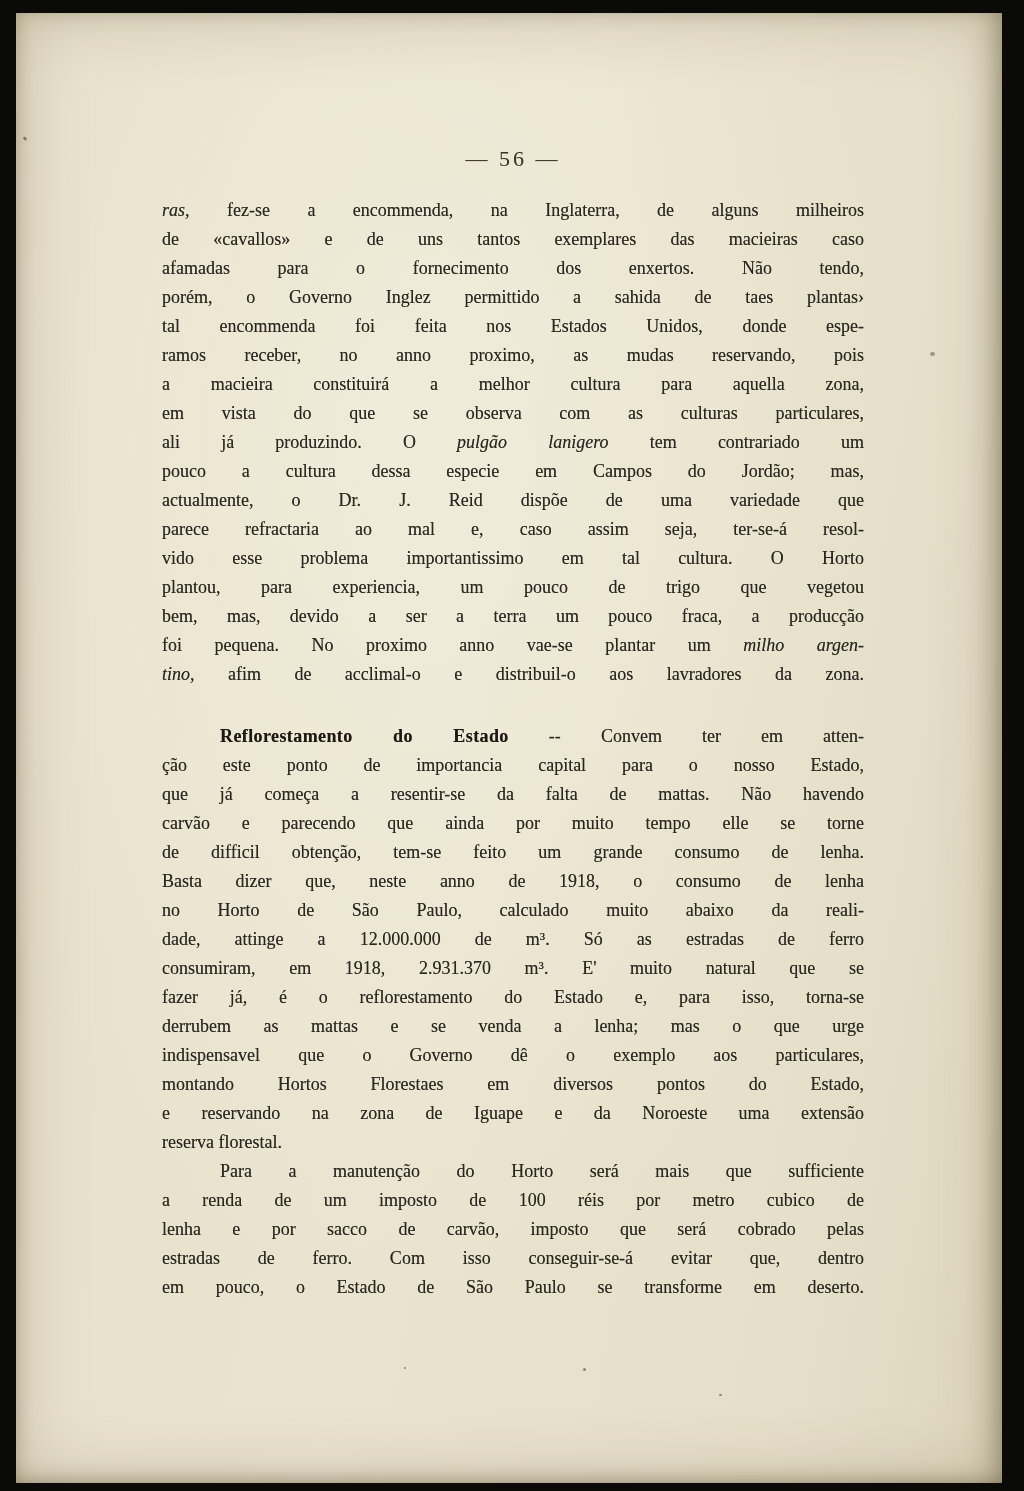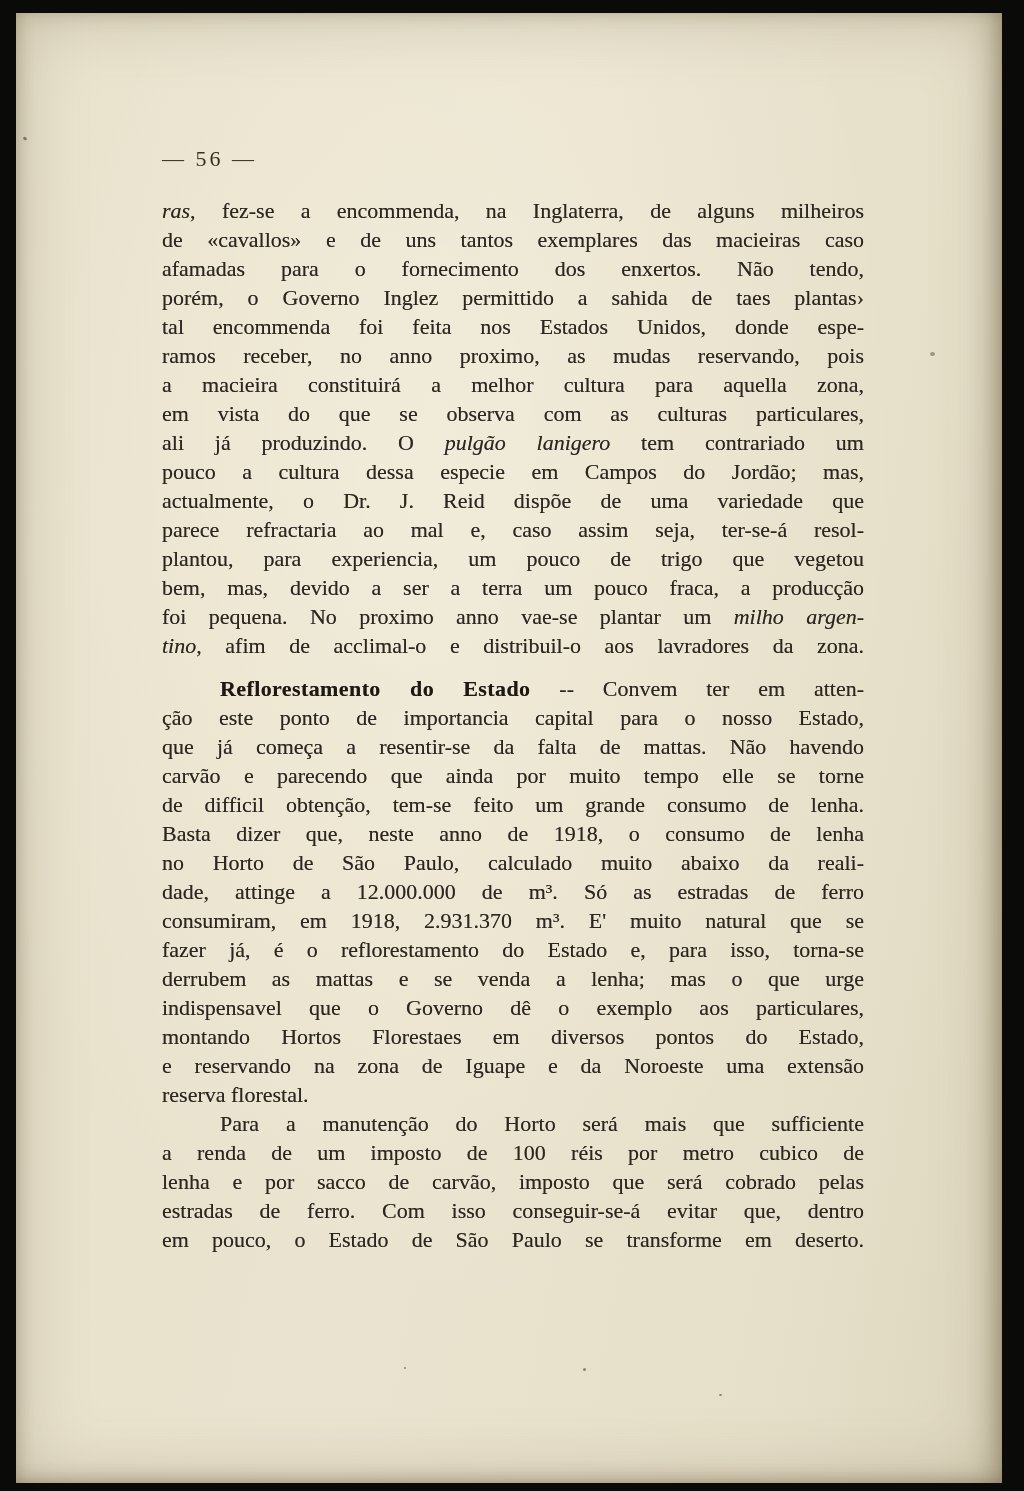--- a/index.html
+++ b/index.html
@@ -19,29 +19,29 @@
       inset 0 0 70px rgba(105,92,60,.28),
       inset -16px 0 28px -12px rgba(80,66,38,.45),
       inset 8px 0 20px -10px rgba(80,66,38,.30),
       inset 0 -10px 22px -12px rgba(80,66,38,.35);
   }
   .content{
     position:absolute;left:146px;top:133px;width:702px;
     color:#2c2620;
   }
   .page-number{
-    text-align:left;
+    text-align:center;
     font-size:22px;line-height:26px;
     letter-spacing:3px;
     color:#363026;
   }
   .paragraph{margin:0;}
   .paragraph:first-of-type{margin-top:24px;}
   .line{
-    font-size:22px;
+    font-size:18px;
     line-height:29px;height:29px;overflow:hidden;
     text-align:justify;
     white-space:normal;
     text-shadow:0 0 .5px rgba(44,38,32,.55);
   }
   .line.just{text-align-last:justify;}
   .line.just::after{content:"";display:inline-block;width:100%;height:0;}
   .line.indent{text-indent:58px;}
   .ital{font-style:italic;}
   .bold{font-weight:bold;color:#1d1812;letter-spacing:.4px;}
@@ -74,26 +74,27 @@
           <div class="line just"><span>afamadas para o fornecimento dos enxertos.  Não tendo,</span></div>
           <div class="line just"><span>porém, o Governo Inglez permittido a sahida de taes plantas›</span></div>
           <div class="line just"><span>tal encommenda foi feita nos Estados Unidos, donde espe-</span></div>
           <div class="line just"><span>ramos receber, no anno proximo, as mudas reservando, pois</span></div>
           <div class="line just"><span>a macieira constituirá a melhor cultura para aquella zona,</span></div>
           <div class="line just"><span>em vista do que se observa com as culturas particulares,</span></div>
           <div class="line just"><span>ali já produzindo. O </span><span class="ital">pulgão lanigero</span><span> tem contrariado um</span></div>
           <div class="line just"><span>pouco a cultura dessa especie em Campos do Jordão; mas,</span></div>
           <div class="line just"><span>actualmente, o Dr. J. Reid dispõe de uma variedade que</span></div>
           <div class="line just"><span>parece refractaria ao mal e, caso assim seja, ter-se-á resol-</span></div>
+          <div class="line just"><span>vido esse problema importantissimo em tal cultura. O Horto</span></div>
           <div class="line just"><span>plantou, para experiencia, um pouco de trigo que vegetou</span></div>
           <div class="line just"><span>bem, mas, devido a ser a terra um pouco fraca, a producção</span></div>
           <div class="line just"><span>foi pequena. No proximo anno vae-se plantar um </span><span class="ital">milho argen-</span></div>
           <div class="line just"><span class="ital">tino,</span><span> afim de acclimal-o e distribuil-o aos lavradores da zona.</span></div>
         </div>
-        <div class="paragraph" style="margin-top: 14px;">
+        <div class="paragraph" style="margin-top: 33px;">
           <div class="line just indent"><span class="bold">Reflorestamento do Estado</span><span> -- Convem ter em atten-</span></div>
           <div class="line just"><span>ção este ponto de importancia capital para o nosso Estado,</span></div>
           <div class="line just"><span>que já começa a resentir-se da falta de mattas. Não havendo</span></div>
           <div class="line just"><span>carvão e parecendo que ainda por muito tempo elle se torne</span></div>
           <div class="line just"><span>de difficil obtenção, tem-se feito um grande consumo de lenha.</span></div>
           <div class="line just"><span>Basta dizer que, neste anno de 1918, o consumo de lenha</span></div>
           <div class="line just"><span>no Horto de São Paulo, calculado muito abaixo da reali-</span></div>
           <div class="line just"><span>dade, attinge a 12.000.000 de m³.  Só as estradas de ferro</span></div>
           <div class="line just"><span>consumiram, em 1918, 2.931.370 m³. E' muito natural que se</span></div>
           <div class="line just"><span>fazer já, é o reflorestamento do Estado e, para isso, torna-se</span></div>

